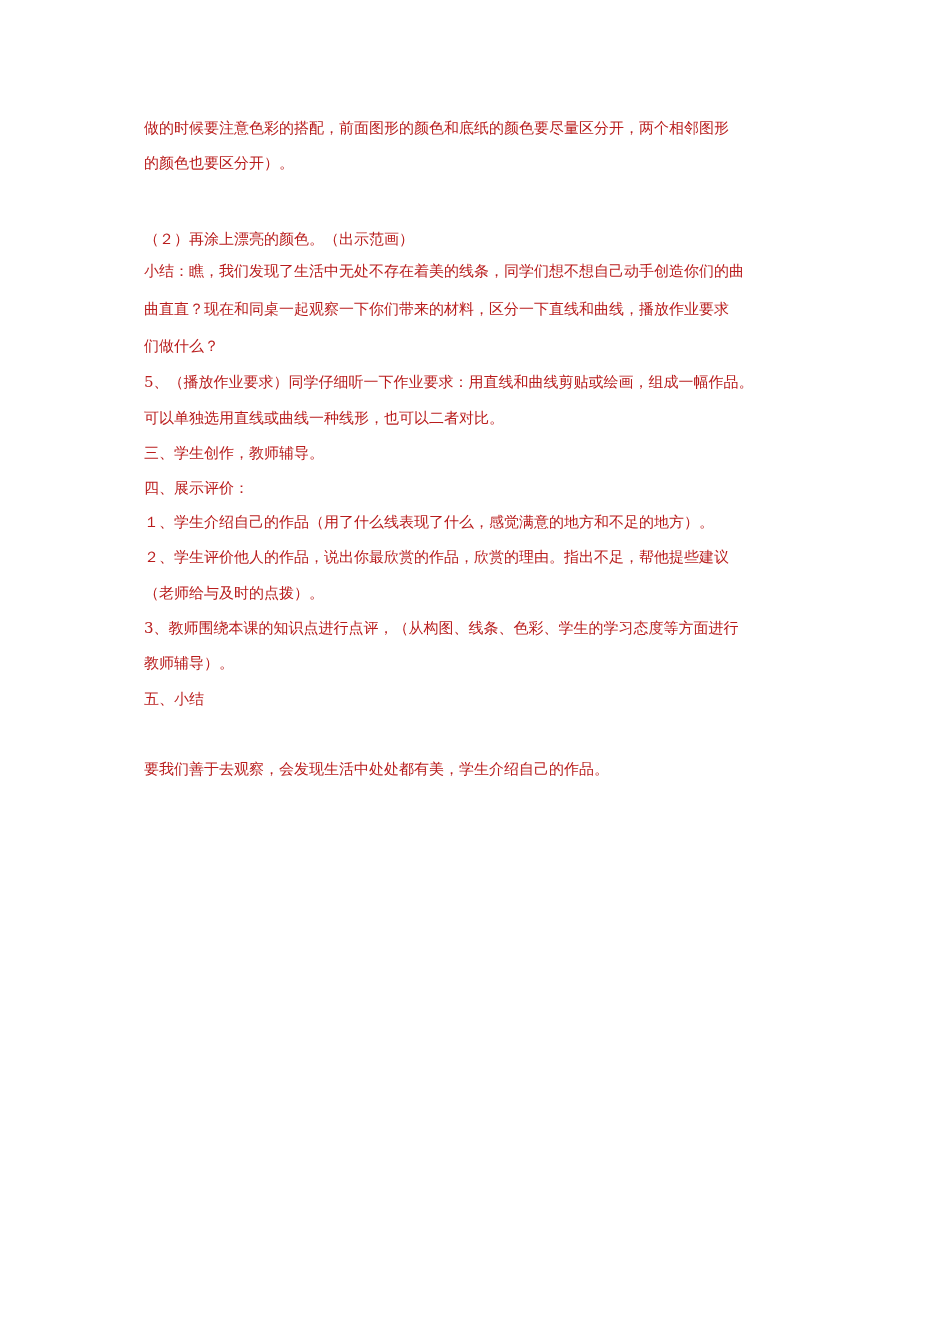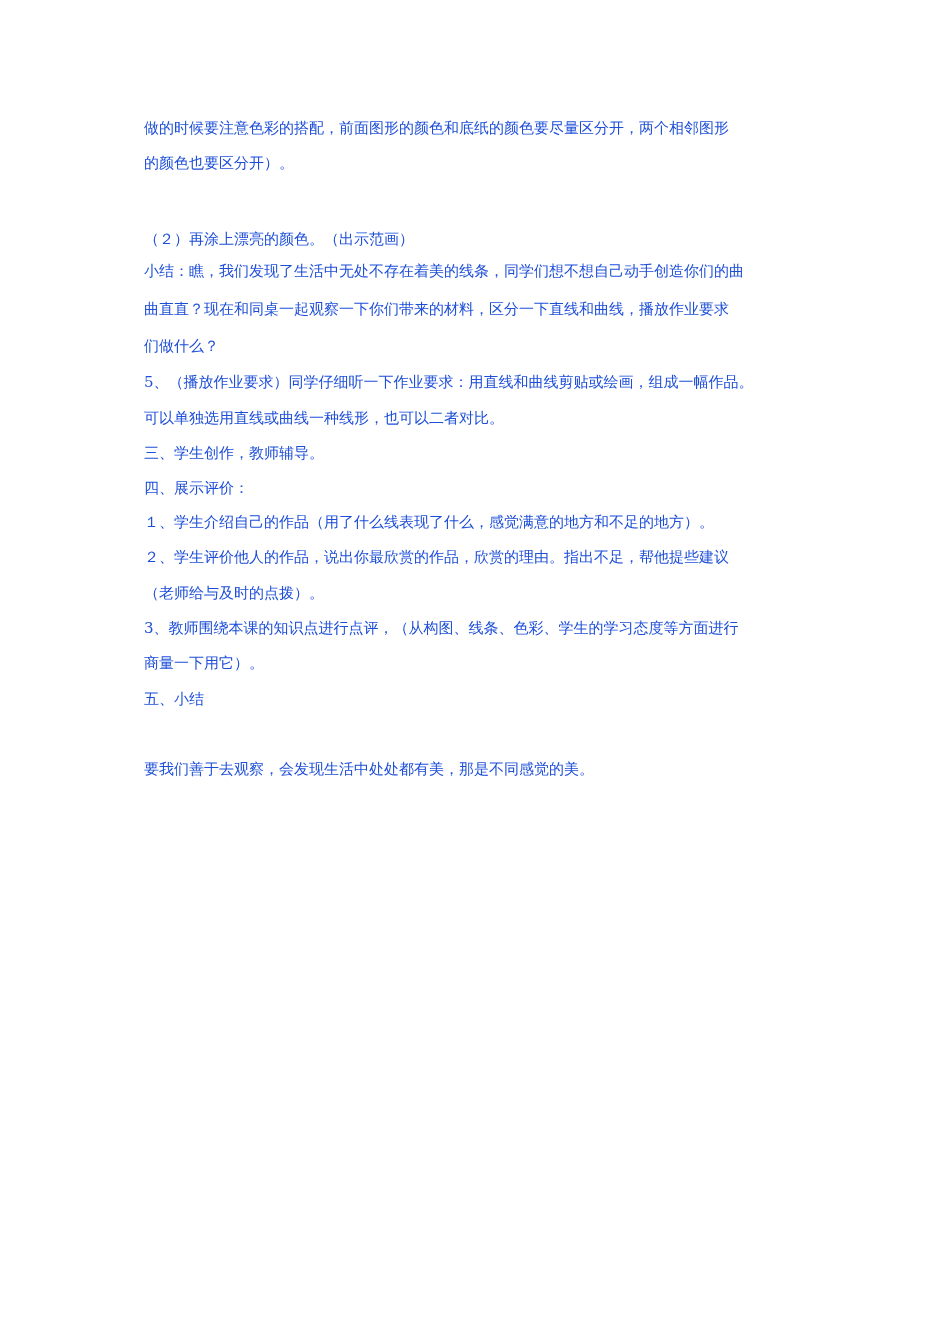--- a/index.html
+++ b/index.html
@@ -4,21 +4,21 @@
 <style>
   html, body { margin: 0; padding: 0; background: #ffffff; }
   body { width: 950px; height: 1344px; position: relative; overflow: hidden; }
   .page { position: absolute; left: 0; top: 0; width: 950px; height: 1344px; background: #fff; }
   .line {
     position: absolute;
     left: 144px;
     white-space: nowrap;
     font-family: "DejaVu Serif", "Liberation Serif", serif;
     font-size: 15px;
-    color: #1d4ed8;
+    color: #b91c1c;
     line-height: 18px;
   }
 </style>
 </head>
 <body>
 
 <div class="page">
   <div class="line" style="top:119px">做的时候要注意色彩的搭配，前面图形的颜色和底纸的颜色要尽量区分开，两个相邻图形</div>
   <div class="line" style="top:154px">的颜色也要区分开）。</div>
   <div class="line" style="top:230px">（２）再涂上漂亮的颜色。（出示范画）</div>
@@ -26,16 +26,16 @@
   <div class="line" style="top:300px">曲直直？现在和同桌一起观察一下你们带来的材料，区分一下直线和曲线，播放作业要求</div>
   <div class="line" style="top:337px">们做什么？</div>
   <div class="line" style="top:373px">5、（播放作业要求）同学仔细听一下作业要求：用直线和曲线剪贴或绘画，组成一幅作品。</div>
   <div class="line" style="top:409px">可以单独选用直线或曲线一种线形，也可以二者对比。</div>
   <div class="line" style="top:444px">三、学生创作，教师辅导。</div>
   <div class="line" style="top:479px">四、展示评价：</div>
   <div class="line" style="top:513px">１、学生介绍自己的作品（用了什么线表现了什么，感觉满意的地方和不足的地方）。</div>
   <div class="line" style="top:548px">２、学生评价他人的作品，说出你最欣赏的作品，欣赏的理由。指出不足，帮他提些建议</div>
   <div class="line" style="top:584px">（老师给与及时的点拨）。</div>
   <div class="line" style="top:619px">3、教师围绕本课的知识点进行点评，（从构图、线条、色彩、学生的学习态度等方面进行</div>
-  <div class="line" style="top:654px">商量一下用它）。</div>
+  <div class="line" style="top:654px">教师辅导）。</div>
   <div class="line" style="top:690px">五、小结</div>
-  <div class="line" style="top:760px">要我们善于去观察，会发现生活中处处都有美，那是不同感觉的美。</div>
+  <div class="line" style="top:760px">要我们善于去观察，会发现生活中处处都有美，学生介绍自己的作品。</div>
 </div>
 
 </body></html>

